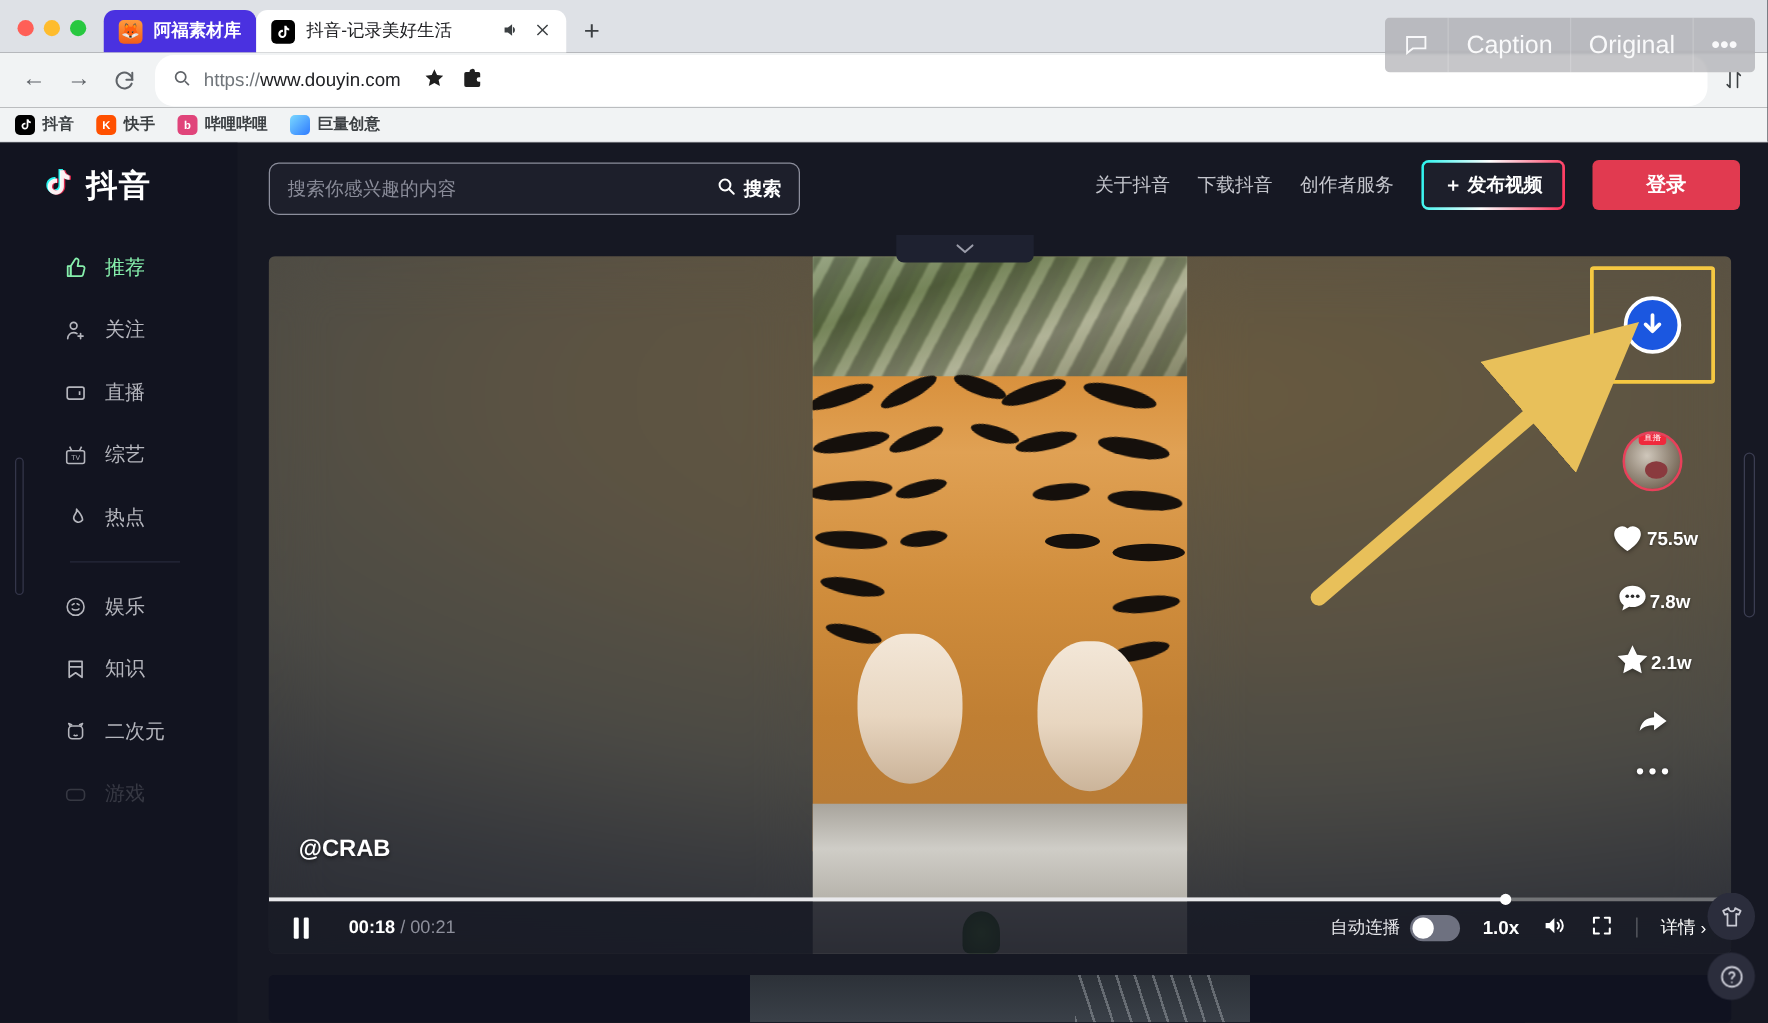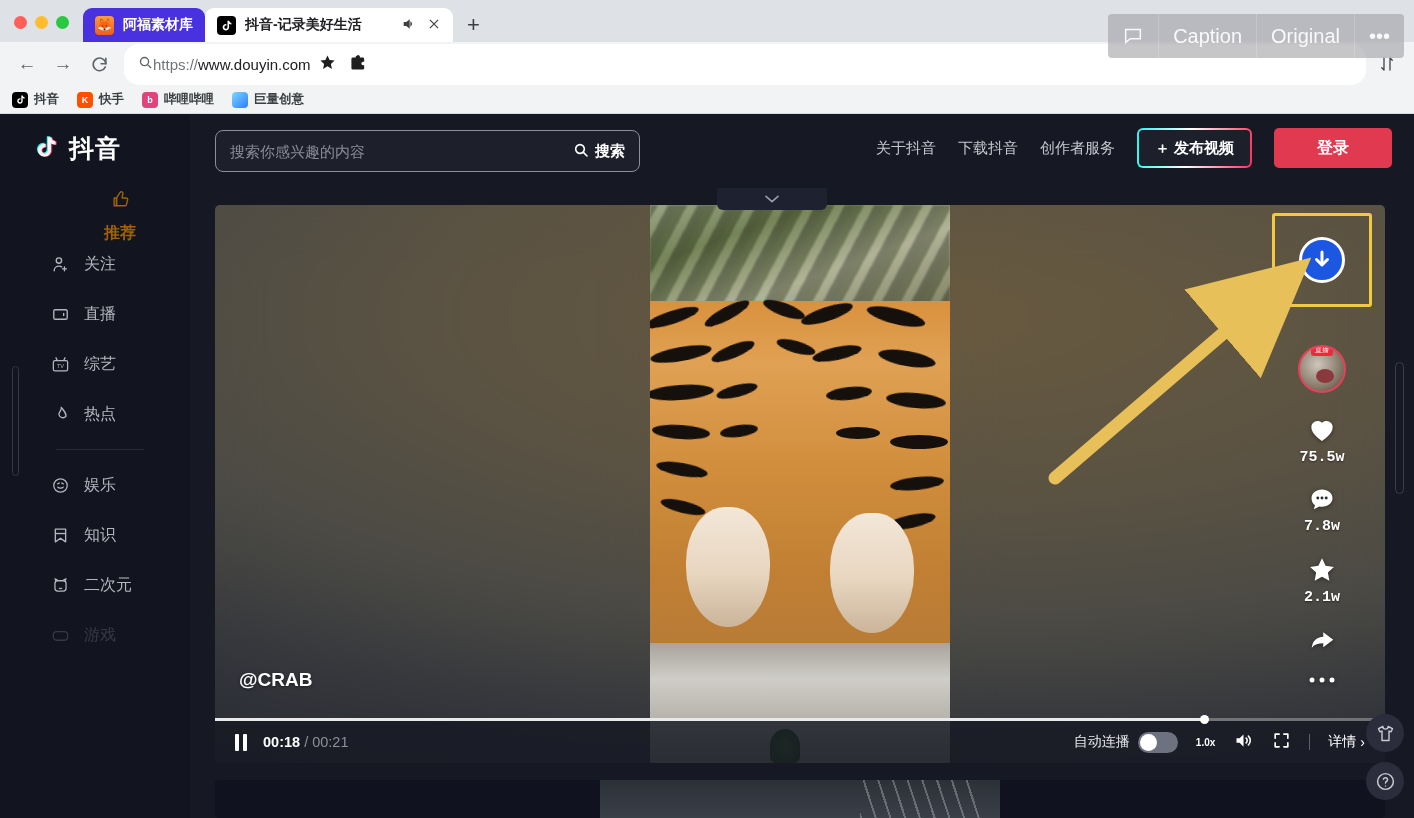--- a/index.html
+++ b/index.html
@@ -21,36 +21,36 @@
   .traffic { display:flex; gap:8px; padding:0 14px 13px 14px; align-items:center; }
   .dot { width:13px; height:13px; border-radius:50%; }
   .dot.red{background:#ff5f57;} .dot.yellow{background:#febc2e;} .dot.green{background:#28c840;}
 
   .tab {
     height:34px; display:flex; align-items:center; gap:9px;
     padding:0 12px; border-radius:9px 9px 0 0; font-size:14px;
     max-width:260px; position:relative;
   }
   .tab.inactive { background:#4a31e0; color:#ffffff; font-weight:600; }
-  .tab.active { background:#ffffff; color:#202124; min-width:248px;font-weight:bold; }
+  .tab.active { background:#ffffff; color:#202124; min-width:248px; }
   .tab-fav { width:19px; height:19px; border-radius:4px; flex:none; display:flex; align-items:center; justify-content:center; font-size:12px; overflow:hidden;}
   .fav-orange { background:linear-gradient(#ff9a3c,#f25c19); }
   .fav-tiktok { background:#000; color:#fff; }
   .tab-title { white-space:nowrap; overflow:hidden; text-overflow:ellipsis; font-size:14px;}
   .tab-icons { display:flex; align-items:center; gap:10px; margin-left:auto; padding-left:10px; }
   .newtab { font-size:22px; color:#3c4043; padding:0 12px 6px 14px; line-height:1; font-weight:300; }
 
   .chrome-omni {
     position:absolute; left:0; top:42px; width:1414px; height:44px;
     background:#f1f3f4; display:flex; align-items:center; gap:6px; padding:0 12px;
   }
   .navbtn { width:30px; height:30px; display:flex; align-items:center; justify-content:center; color:#5f6368; font-size:19px; }
   .omnibox {
     flex:1; height:41px; background:#fff; border-radius:15px;
-    display:flex; align-items:center; gap:0; padding:0 14px;
+    display:flex; align-items:center; gap:10px; padding:0 14px;
     font-size:14.5px; color:#202124; margin-left:4px;
   }
   .omnibox .url { color:#202124; font-size:15px; }
   .omnibox .url .scheme { color:#70757a; }
   .omni-right { display:flex; align-items:center; gap:14px; margin-left:8px; }
 
   .chrome-bm {
     position:absolute; left:0; top:86px; width:1414px; height:28px;
     background:#f1f3f4; display:flex; align-items:center; gap:18px; padding:0 12px;
     border-bottom:1px solid #dadce0;
@@ -70,21 +70,21 @@
   .cap-cell + .cap-cell { border-left:1px solid rgba(255,255,255,.18); }
 
   
   .page { position:absolute; left:0; top:114px; width:1414px; height:704px; background:#161823; overflow:hidden; }
 
   .sidebar { position:absolute; left:0; top:0; width:190px; height:704px; background:#121420; }
   .logo { display:flex; align-items:center; gap:9px; padding:18px 0 0 34px; }
   .logo-text { color:#fff; font-size:25px; font-weight:700; letter-spacing:1px; }
   .nav { margin-top:24px; }
   .nav-item { display:flex; align-items:center; gap:13px; height:50px; padding-left:50px; color:#b5b6bd; font-size:16px; cursor:pointer; }
-  .nav-item.active { color:#a16207; font-weight:700;flex-direction:column; }
+  .nav-item.active { color:#86efac; font-weight:400; }
   .nav-ico { width:21px; height:21px; display:flex; align-items:center; justify-content:center; flex:none;}
   .nav-sep { height:1px; background:#26283a; margin:10px 46px 10px 56px; }
   .nav-item.faded { opacity:.22; }
   .side-fade { position:absolute; left:0; bottom:110px; width:190px; height:42px; background:linear-gradient(rgba(18,20,32,0),#121420 78%); pointer-events:none;}
   .footer { position:absolute; left:18px; bottom:14px; color:#55576a; font-size:11.5px; line-height:1.7; }
   .footer .ln { display:block; }
   .footer .gov { display:flex; align-items:flex-start; gap:4px; }
   .gov-ico { width:11px; height:11px; border-radius:50%; background:radial-gradient(#ffd25e,#d44b1c); margin-top:4px; flex:none;}
 
   .sb-left-track { position:absolute; left:12px; top:252px; width:7px; height:110px; border:1px solid #34364a; border-radius:4px; }
@@ -150,43 +150,43 @@
 
   
   .rail { position:absolute; right:20px; top:8px; width:86px; z-index:8; display:flex; flex-direction:column; align-items:center; }
   .dl-box { width:100px; height:94px; border:3px solid #f5c842; border-radius:3px; display:flex; align-items:center; justify-content:center; margin-bottom:20px;}
   .dl-circle { width:46px; height:46px; border-radius:50%; background:#1b57e0; border:3px solid #fff; display:flex; align-items:center; justify-content:center; }
   .avatar { width:48px; height:48px; border-radius:50%; border:2px solid #e8405a; position:relative; overflow:hidden;
      background:radial-gradient(circle at 40% 40%,#cfc7bb,#7c6e5e 70%,#3b342c); margin-top:18px;}
   .avatar .mouth { position:absolute; left:16px; top:22px; width:18px; height:14px; border-radius:50%; background:#8a3a3e; }
   .live-badge { position:absolute; left:50%; transform:translateX(-50%); top:-3px; background:#f0283c; color:#fff;
      font-size:7px; padding:1px 4px; border-radius:3px; white-space:nowrap; z-index:3; }
-  .rail-item { display:flex; flex-direction:column; align-items:center; margin-top:20px;font-family:Liberation Mono, monospace; }
+  .rail-item { display:flex; flex-direction:row; align-items:center; margin-top:20px; }
   .rail-ico { color:#fff; filter:drop-shadow(0 1px 2px rgba(0,0,0,.45)); display:flex; align-items:center; justify-content:center;}
   .rail-count { color:#fff; font-size:15px; font-weight:700; margin-top:4px; text-shadow:0 1px 2px rgba(0,0,0,.5); }
 
   
   .chev-up { position:absolute; left:717px; top:74px; width:110px; height:22px; background:#1e2130;
      border-radius:0 0 6px 6px; display:flex; align-items:center; justify-content:center; color:#9b9daa; font-size:12px; z-index:9;}
 
   
   .ctrl { position:absolute; left:0; bottom:0; width:1170px; height:42px; background:rgba(22,24,35,.82); z-index:10; display:flex; align-items:center; }
   .prog { position:absolute; left:0; top:-3px; width:1170px; height:3px; background:rgba(255,255,255,.30); }
   .prog-fill { position:absolute; left:0; top:0; height:3px; width:84.5%; background:#e9e9ec; }
   .prog-knob { position:absolute; left:84.5%; top:-3px; width:9px; height:9px; border-radius:50%; background:#fff; transform:translateX(-4px); }
-  .ctrl-left { display:flex; align-items:center; gap:16px; padding-left:20px; }
+  .ctrl-left { display:flex; align-items:center; gap:32px; padding-left:20px; }
   .pause { display:flex; gap:4px; }
   .pause span { width:4px; height:17px; background:#fff; border-radius:1px; display:block; }
   .time { color:#fff; font-size:14.5px; font-weight:700; }
   .time .total { color:#8d8f9b; font-weight:400; }
   .ctrl-right { margin-left:auto; display:flex; align-items:center; gap:18px; padding-right:20px; color:#fff; font-size:14px; }
   .autoplay { display:flex; align-items:center; gap:8px; color:#e6e6ea; font-size:14px; }
   .toggle { width:40px; height:21px; border-radius:11px; background:#6e7180; position:relative; }
   .toggle:after { content:""; position:absolute; left:2px; top:2px; width:17px; height:17px; border-radius:50%; background:#fff; }
-  .speed { font-weight:700; font-size:10px; }
+  .speed { font-weight:700; font-size:15px; }
   .divider { width:1px; height:16px; background:rgba(255,255,255,.3); }
   .detail { display:flex; align-items:center; gap:4px; font-size:14px; }
 
   
   .sb-right-track { position:absolute; right:10px; top:248px; width:9px; height:132px; border:1px solid #3b3d51; border-radius:5px; z-index:12;}
   .float-btn { position:absolute; right:10px; width:38px; height:38px; border-radius:50%; background:#2b2d3c;
      display:flex; align-items:center; justify-content:center; color:#c9cad4; z-index:20; }
 
   
   .next-peek { position:absolute; left:215px; top:666px; width:1170px; height:38px; background:#101220; border-radius:4px; overflow:hidden; }

